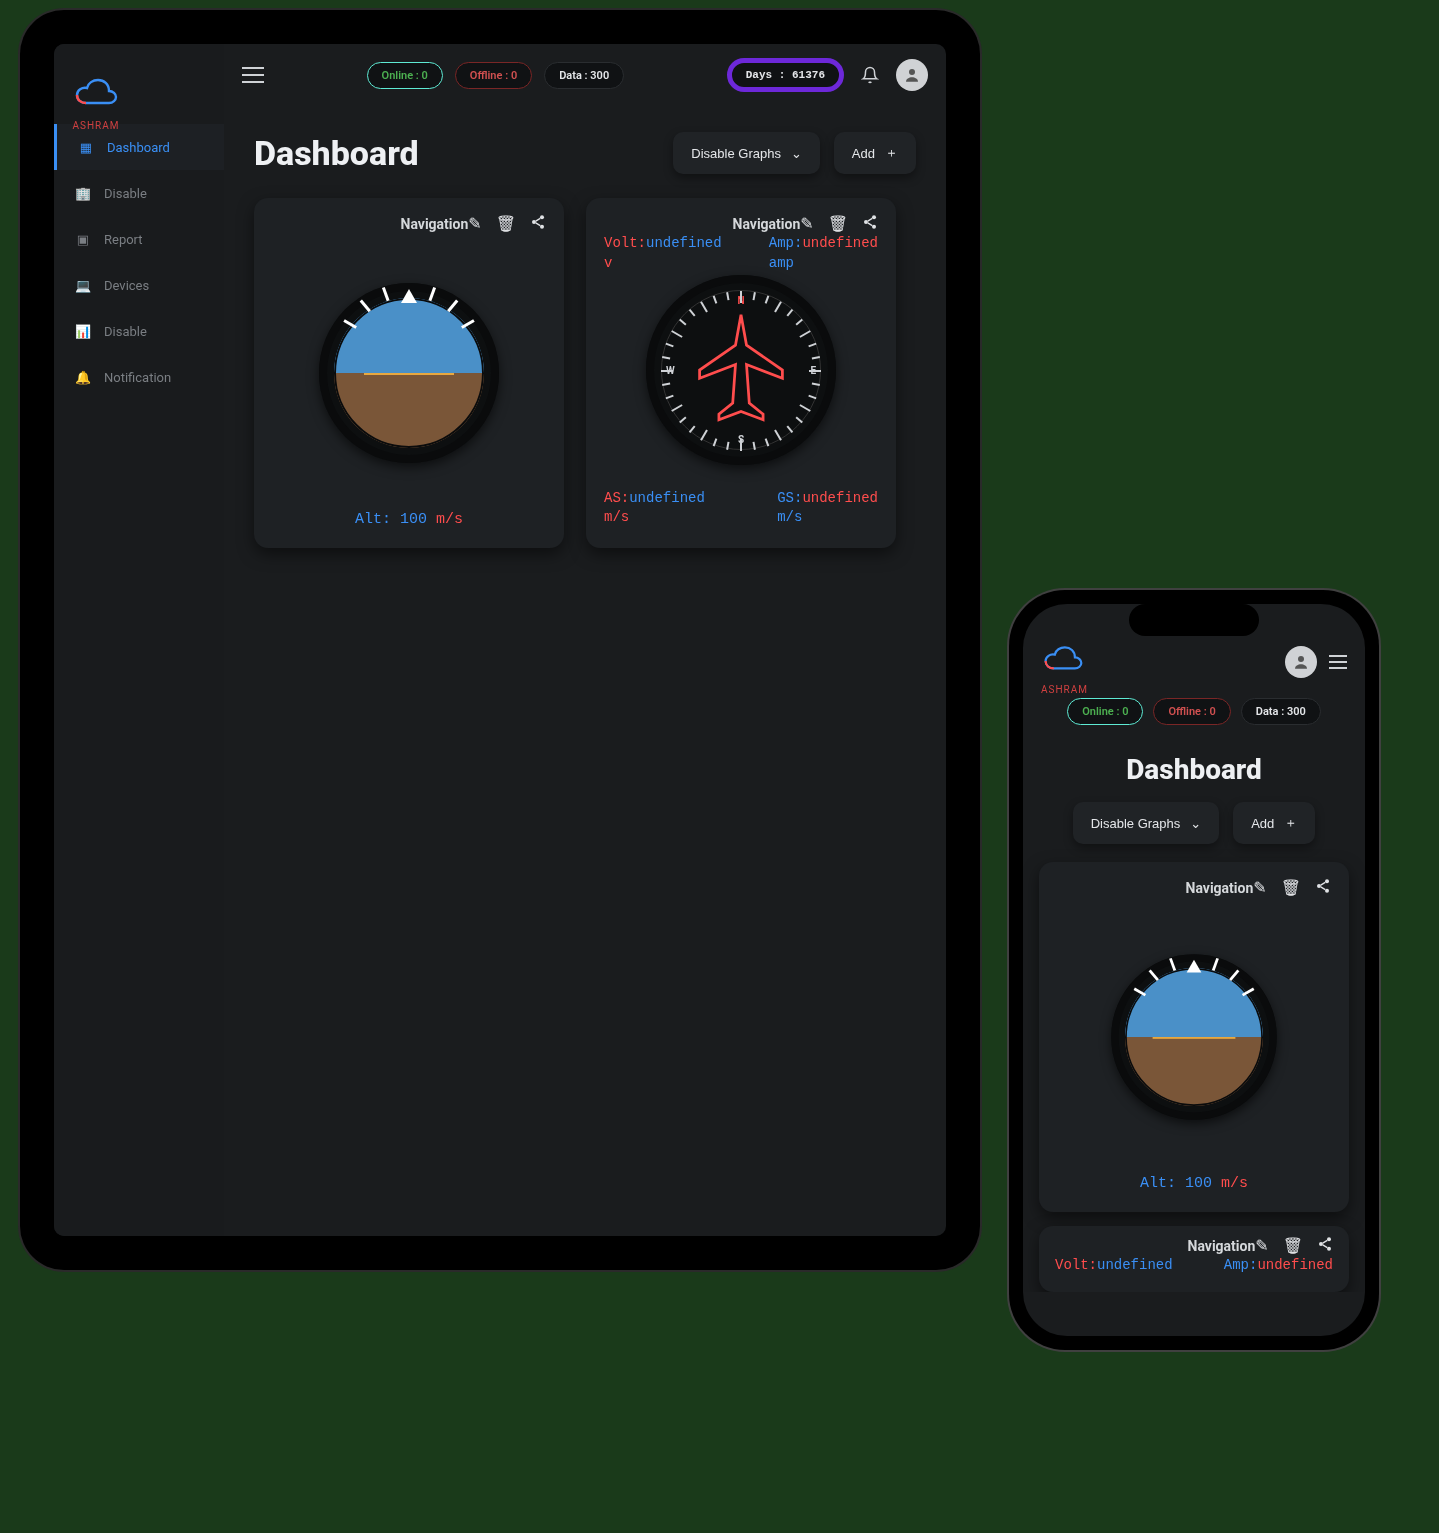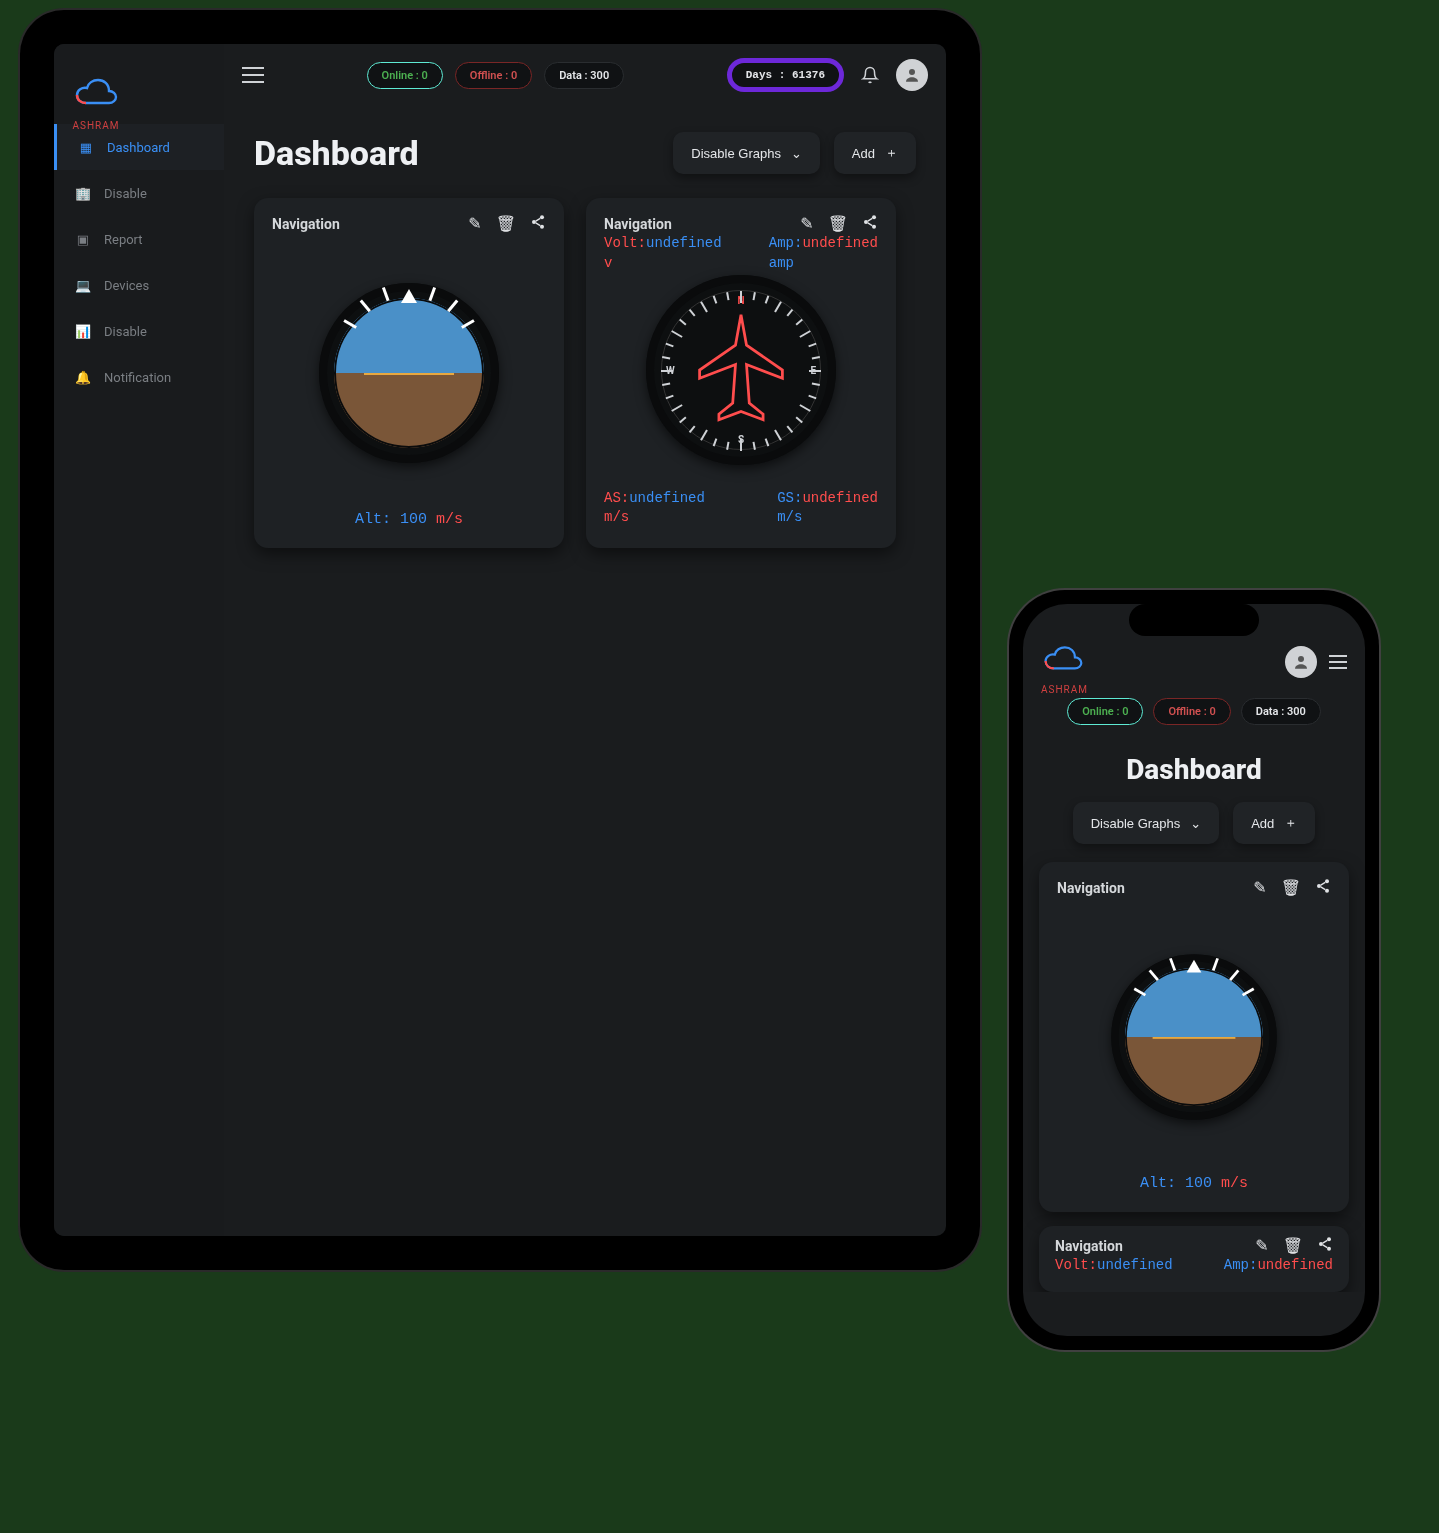--- a/index.html
+++ b/index.html
@@ -142,21 +142,21 @@
   .cards { display: flex; gap: 22px; flex-wrap: wrap; }
   .card {
     background: #1e2124;
     border-radius: 14px;
     width: 310px;
     min-height: 350px;
     padding: 16px 18px 20px;
     box-shadow: 0 6px 16px rgba(0,0,0,.5);
     display: flex; flex-direction: column;
   }
-  .card-head { display: flex; align-items: center; justify-content: space-between; }
+  .card-head { display: flex; align-items: center; justify-content: flex-end; margin-left: 48px; }
   .card-title { color: #d5d8db; font-weight: 700; font-size: 14px; }
   .card-icons { display: flex; gap: 14px; color: #e0e2e5; }
   .card-icons span { cursor: pointer; }
   .card-body { flex: 1; display: flex; align-items: center; justify-content: center; }
   .card-foot { text-align: center; font-family: "Courier New", monospace; font-size: 15px; }
   .blue   { color: #3a8ff5; }
   .red    { color: #ff4d4d; }
 
   .data-label-row{
     font-family: "Courier New", monospace;

